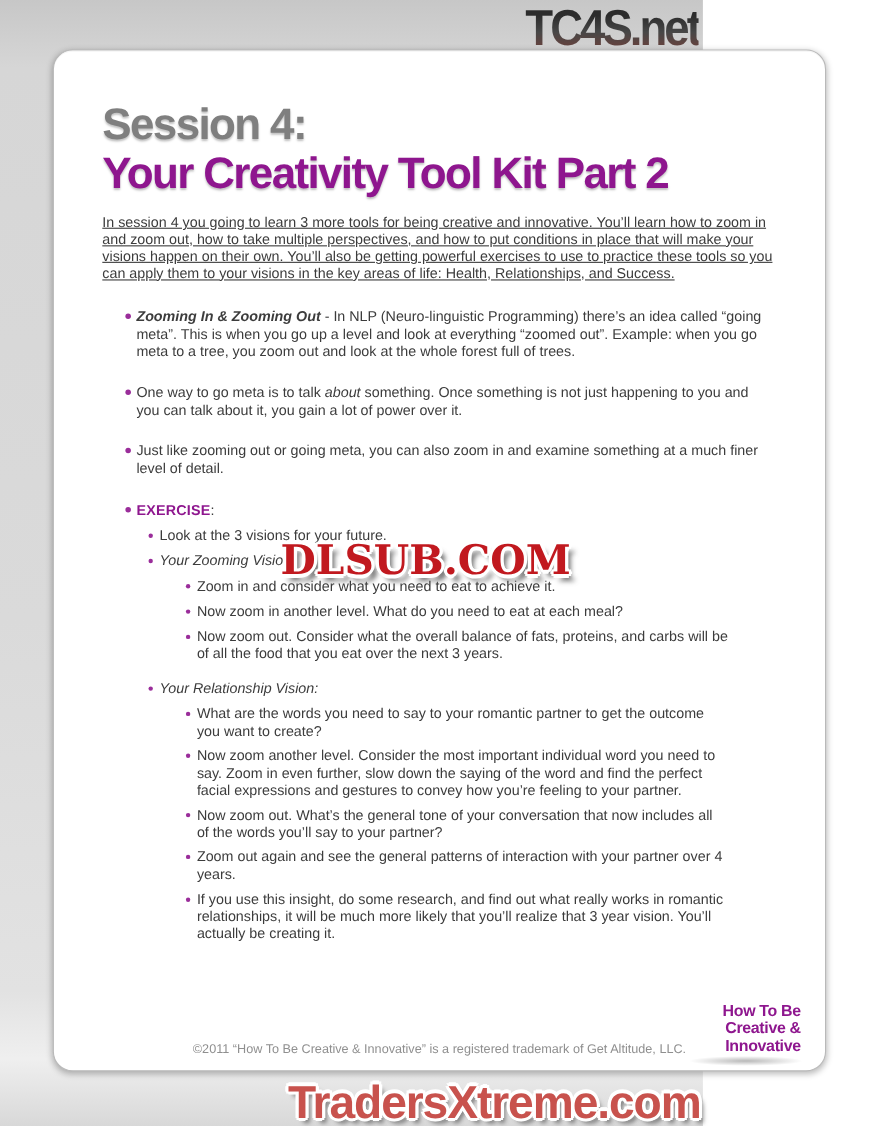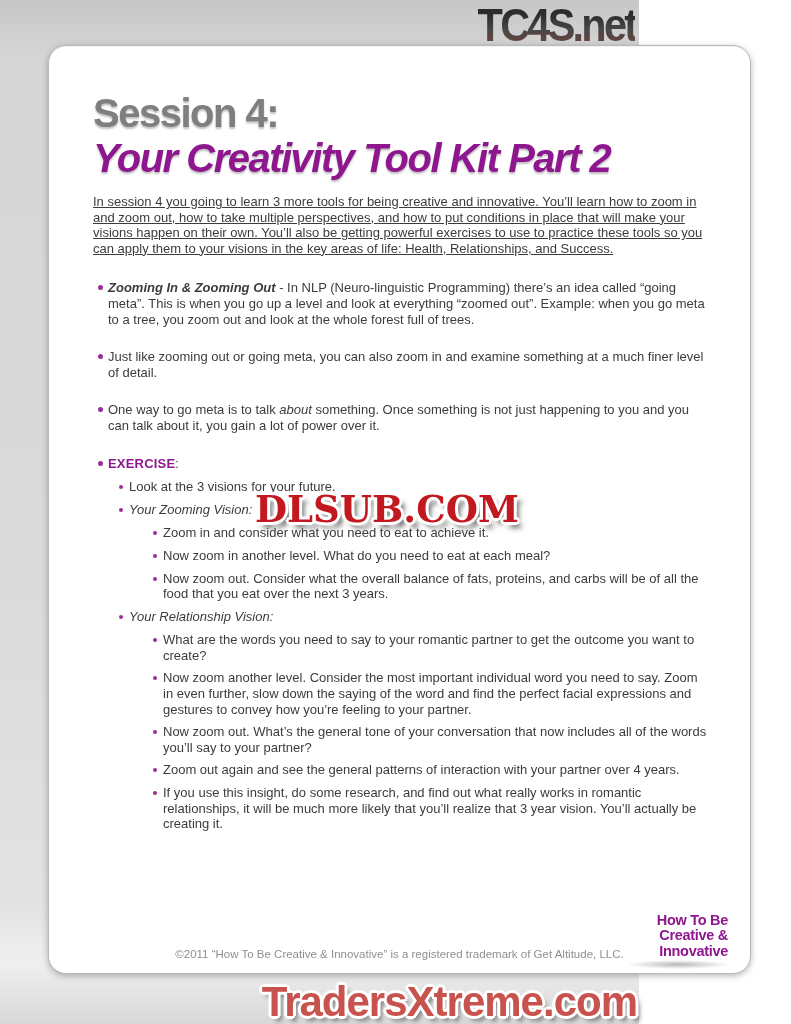--- a/index.html
+++ b/index.html
@@ -19,25 +19,25 @@
 
   
   .card{position:absolute;left:48px;top:45px;width:703px;height:929px;background:#fff;
     border:1px solid #b9b9b9;border-radius:18px;box-sizing:border-box;
     box-shadow:0 2px 6px rgba(0,0,0,.28), inset 0 1px 0 #f5f5f5;
     padding:30px 40px 0 44px;}
 
   .t1{margin:16px 0 0;font-size:40px;line-height:42px;font-weight:800;letter-spacing:-1.5px;
     color:var(--title_gray,#7f7f7f);text-shadow:0 2px 2px rgba(0,0,0,.25);}
   .t2{margin:2px 0 14px;font-size:40px;line-height:44px;font-weight:800;letter-spacing:-1.5px;
-    color:var(--purple,#8e168e);text-shadow:0 2px 2px rgba(0,0,0,.25);font-style:italic;}
+    color:var(--purple,#8e168e);text-shadow:0 2px 2px rgba(0,0,0,.25);}
 
   .intro{margin:0;font-size:13px;line-height:15.6px;color:var(--body_text,#3c3c3c);text-decoration:underline;}
 
-  ul{list-style:none;margin:0;padding:0;}
+  ul{list-style:none;margin:16px;padding:0;}
   .l1{margin-top:24px;}
   .l1>li{position:relative;padding-left:15px;margin-bottom:22px;
     font-size:13px;line-height:15.6px;color:var(--body_text,#3c3c3c);}
   .l2{margin-left:11px;margin-top:8px;}
   .l2>li{position:relative;padding-left:10px;margin-bottom:7px;}
   .l3{margin-left:24px;margin-top:8px;}
   .l3>li{position:relative;padding-left:10px;margin-bottom:7px;}
 
   .dot{position:absolute;border-radius:50%;background:#9a2d9a;}
   .d1{left:5px;top:5px;width:5px;height:5px;}
@@ -80,24 +80,24 @@
     <h1 class="t1">Session 4:</h1>
     <h2 class="t2">Your Creativity Tool Kit Part 2</h2>
 
     <p class="intro">In session 4 you going to learn 3 more tools for being creative and innovative. You’ll learn how to zoom in and zoom out, how to take multiple perspectives, and how to put conditions in place that will make your visions happen on their own. You’ll also be getting powerful exercises to use to practice these tools so you can apply them to your visions in the key areas of life: Health, Relationships, and Success.</p>
 
     <ul class="l1">
       <li>
         <span class="dot d1"></span><span class="lead">Zooming In &amp; Zooming Out</span><span> - In NLP (Neuro-linguistic Programming) there’s an idea called “going meta”. This is when you go up a level and look at everything “zoomed out”. Example: when you go meta to a tree, you zoom out and look at the whole forest full of trees.</span>
       </li>
       <li>
-        <span class="dot d1"></span><span>Just like zooming out or going meta, you can also zoom in and examine something at a much finer level of detail.</span>
+        <span class="dot d1"></span><span>One way to go meta is to talk </span><span class="it">about</span><span> something. Once something is not just happening to you and you can talk about it, you gain a lot of power over it.</span>
       </li>
       <li>
-        <span class="dot d1"></span><span>One way to go meta is to talk </span><span class="it">about</span><span> something. Once something is not just happening to you and you can talk about it, you gain a lot of power over it.</span>
+        <span class="dot d1"></span><span>Just like zooming out or going meta, you can also zoom in and examine something at a much finer level of detail.</span>
       </li>
       <li>
         <span class="dot d1"></span><span class="exlabel">EXERCISE</span><span>:</span>
         <ul class="l2">
           <li>
             <span class="dot d2"></span><span>Look at the 3 visions for your future.</span>
           </li>
           <li>
             <span class="dot d2"></span><span class="it">Your Zooming Vision:</span>
             <ul class="l3">

